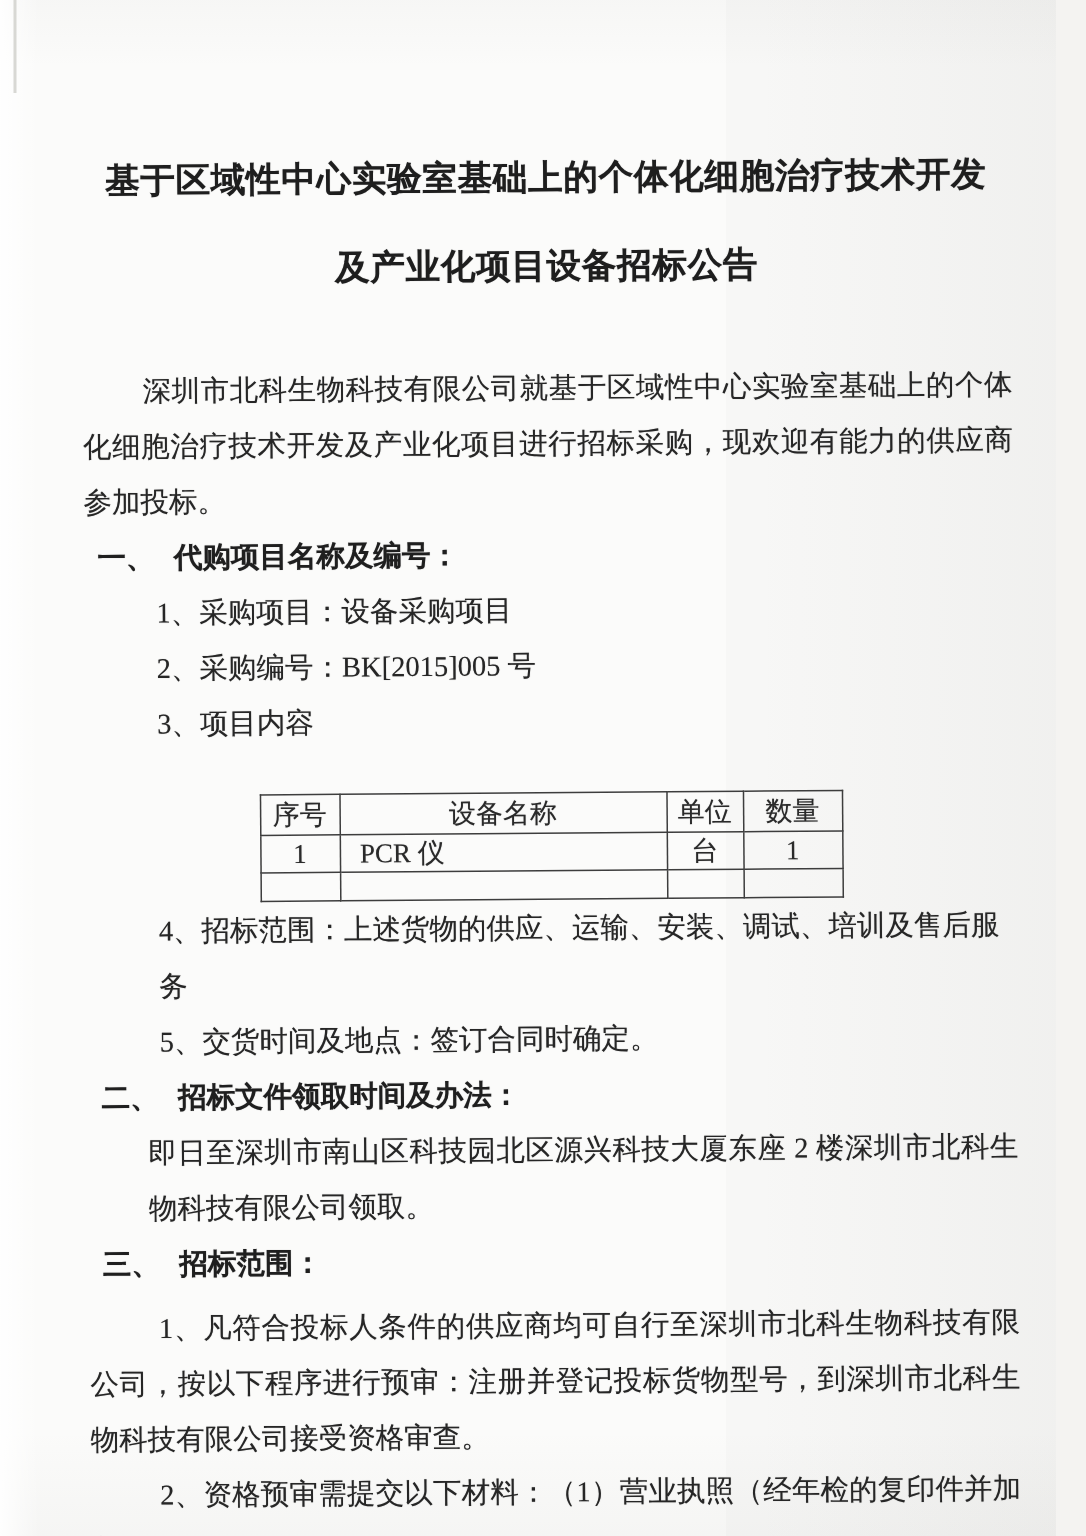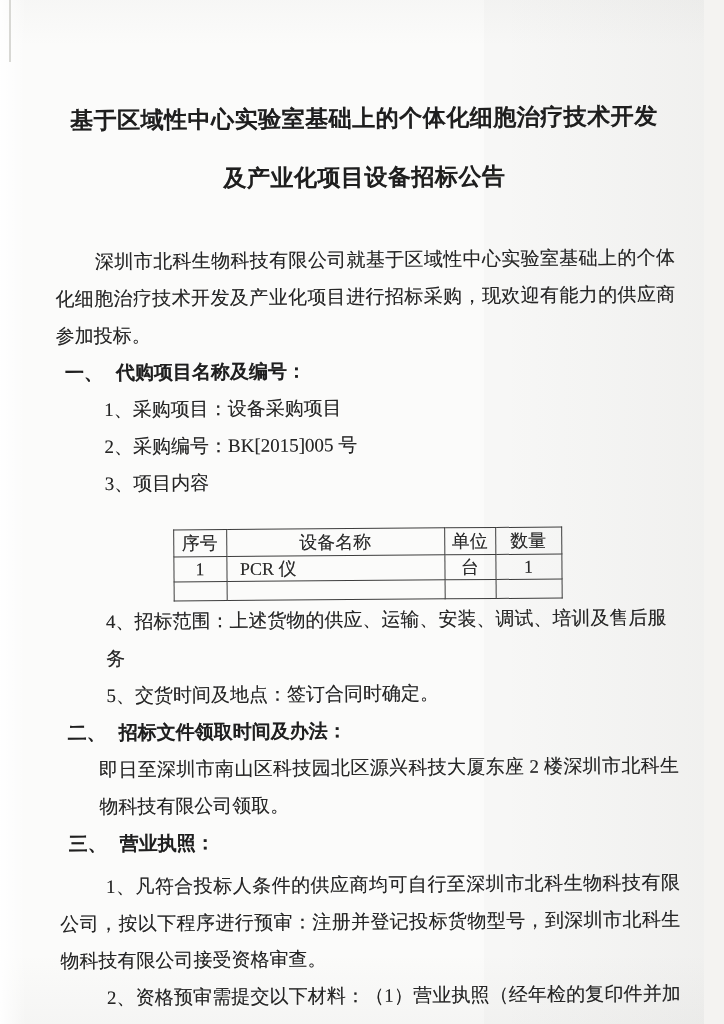--- a/index.html
+++ b/index.html
@@ -135,20 +135,20 @@
     <div class="item">4、招标范围：上述货物的供应、运输、安装、调试、培训及售后服务</div>
     <div class="item">5、交货时间及地点：签订合同时确定。</div>
 
     <div class="sec-heading">
       <span class="sec-num">二、</span><span class="sec-label">招标文件领取时间及办法：</span>
     </div>
 
     <p class="indent-para">即日至深圳市南山区科技园北区源兴科技大厦东座 2 楼深圳市北科生物科技有限公司领取。</p>
 
     <div class="sec-heading">
-      <span class="sec-num">三、</span><span class="sec-label">营业执照：</span>
+      <span class="sec-num">三、</span><span class="sec-label">招标范围：</span>
     </div>
 
     <p class="hang-para tight">1、凡符合投标人条件的供应商均可自行至深圳市北科生物科技有限公司，按以下程序进行预审：注册并登记投标货物型号，到深圳市北科生物科技有限公司接受资格审查。</p>
     <p class="hang-para">2、资格预审需提交以下材料：（1）营业执照（经年检的复印件并加盖投标</p>
 
   </div>
 </div>
 
 </body></html>

